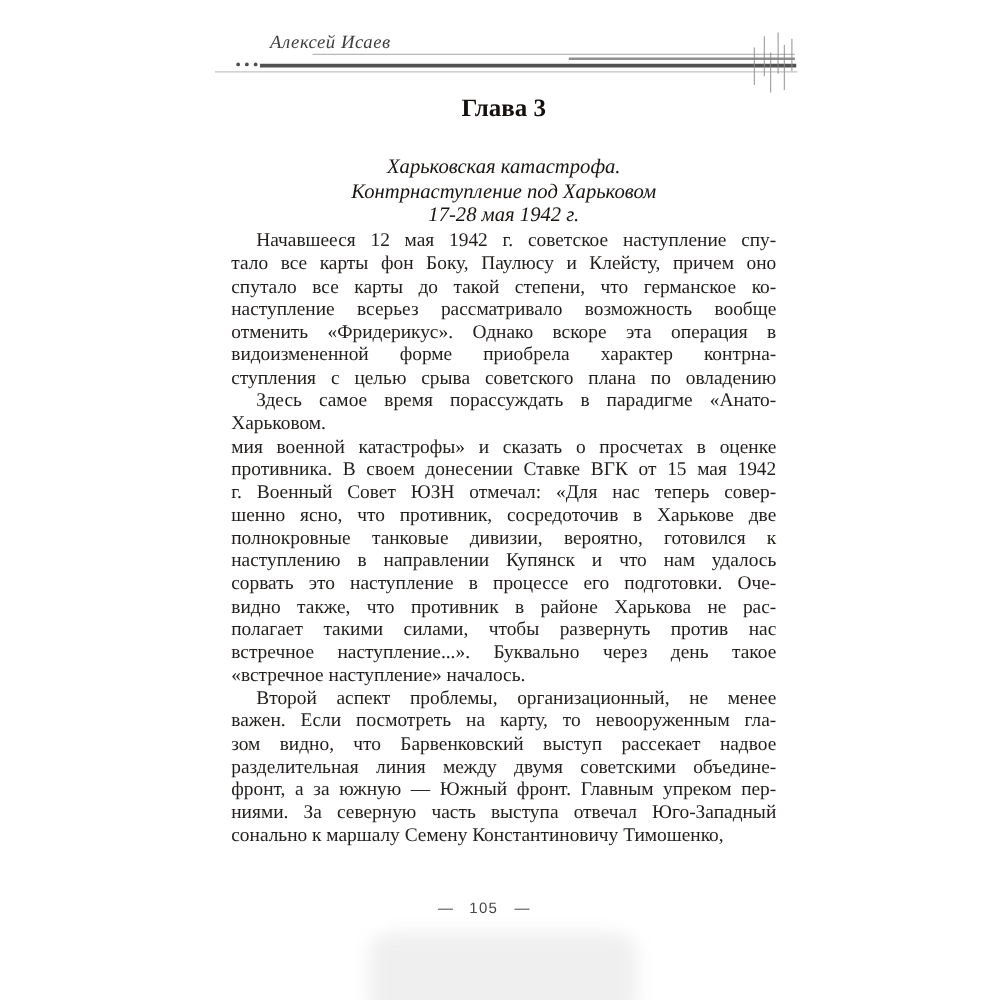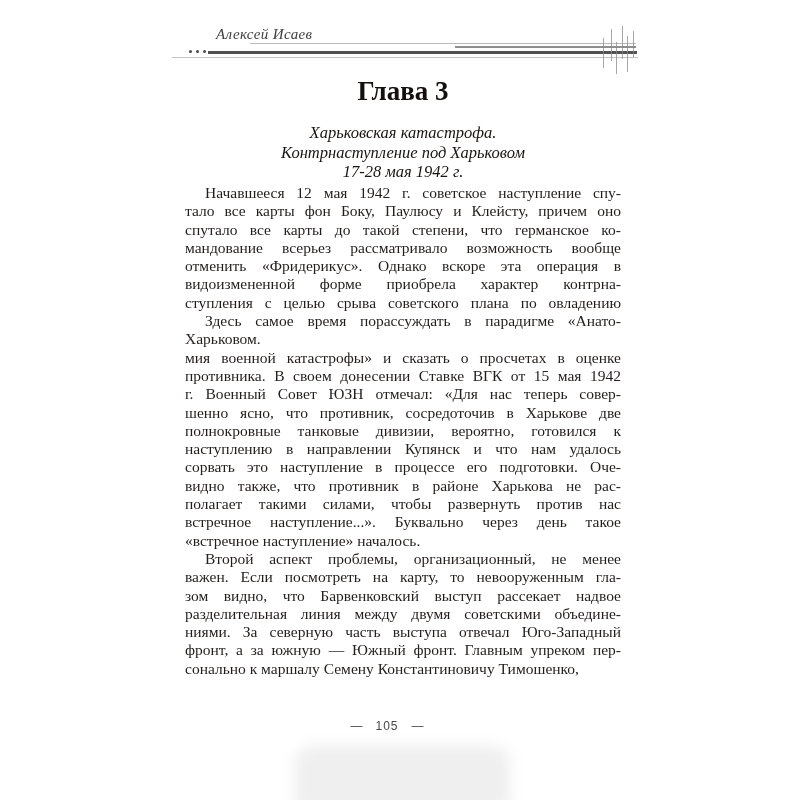--- a/index.html
+++ b/index.html
@@ -24,21 +24,21 @@
   .hatch i{position:absolute;width:1px;background:#8a8a8a;opacity:.75;}
   .hatch i:nth-child(1){left:3px;top:12px;height:30px;}
   .hatch i:nth-child(2){left:11px;top:3px;height:32px;}
   .hatch i:nth-child(3){left:16px;top:16px;height:32px;}
   .hatch i:nth-child(4){left:22px;top:0;height:33px;}
   .hatch i:nth-child(5){left:27px;top:10px;height:36px;}
   .hatch i:nth-child(6){left:33px;top:5px;height:26px;}
   
   .chapter-title{
     position:absolute;left:185px;top:76px;width:436px;margin:0;
-    text-align:center;font-size:27px;font-weight:700;color:#14100e;
+    text-align:center;font-size:20px;font-weight:700;color:#14100e;
   }
   .subtitle{
     position:absolute;left:175px;top:123px;width:456px;
     text-align:center;font-size:16.5px;line-height:19.5px;
     font-weight:400;font-style:italic;color:#181411;
   }
   
   .bodytext{
     position:absolute;left:185px;top:184px;width:436px;
     font-size:15.5px;line-height:18.3px;color:#221e1c;
@@ -90,43 +90,43 @@
   <div class="subtitle">
     <div>Харьковская катастрофа.</div>
     <div>Контрнаступление под Харьковом</div>
     <div>17-28 мая 1942 г.</div>
   </div>
 
   <div class="bodytext" id="bodytext">
       <div class="line first">Начавшееся 12 мая 1942 г. советское наступление спу-</div>
       <div class="line">тало все карты фон Боку, Паулюсу и Клейсту, причем оно</div>
       <div class="line">спутало все карты до такой степени, что германское ко-</div>
-      <div class="line">мандование всерьез рассматривало возможность вообще</div>
+      <div class="line">наступление всерьез рассматривало возможность вообще</div>
       <div class="line">отменить «Фридерикус». Однако вскоре эта операция в</div>
       <div class="line">видоизмененной форме приобрела характер контрна-</div>
       <div class="line">ступления с целью срыва советского плана по овладению</div>
       <div class="line first">Здесь самое время порассуждать в парадигме «Анато-</div>
       <div class="line last">Харьковом.</div>
       <div class="line">мия военной катастрофы» и сказать о просчетах в оценке</div>
       <div class="line">противника. В своем донесении Ставке ВГК от 15 мая 1942</div>
       <div class="line">г. Военный Совет ЮЗН отмечал: «Для нас теперь совер-</div>
       <div class="line">шенно ясно, что противник, сосредоточив в Харькове две</div>
       <div class="line">полнокровные танковые дивизии, вероятно, готовился к</div>
       <div class="line">наступлению в направлении Купянск и что нам удалось</div>
       <div class="line">сорвать это наступление в процессе его подготовки. Оче-</div>
       <div class="line">видно также, что противник в районе Харькова не рас-</div>
       <div class="line">полагает такими силами, чтобы развернуть против нас</div>
       <div class="line">встречное наступление...». Буквально через день такое</div>
       <div class="line last">«встречное наступление» началось.</div>
       <div class="line first">Второй аспект проблемы, организационный, не менее</div>
       <div class="line">важен. Если посмотреть на карту, то невооруженным гла-</div>
       <div class="line">зом видно, что Барвенковский выступ рассекает надвое</div>
       <div class="line">разделительная линия между двумя советскими объедине-</div>
+      <div class="line">фронт, а за южную — Южный фронт. Главным упреком пер-</div>
       <div class="line">ниями. За северную часть выступа отвечал Юго-Западный</div>
-      <div class="line">фронт, а за южную — Южный фронт. Главным упреком пер-</div>
       <div class="line last">сонально к маршалу Семену Константиновичу Тимошенко,</div>
     </div>
 
   <div class="footer">
     <span>—</span><span class="pagenum">105</span><span>—</span>
   </div>
 
   <div class="smudge"></div>
 
 </div>

